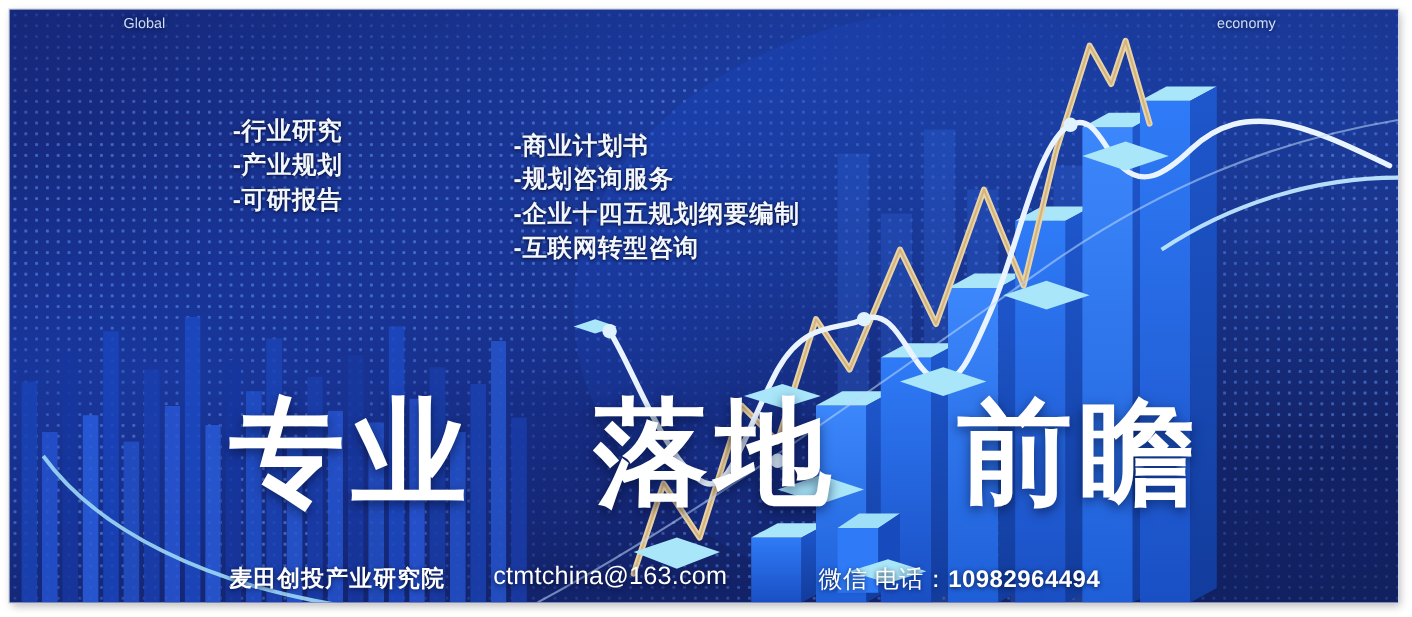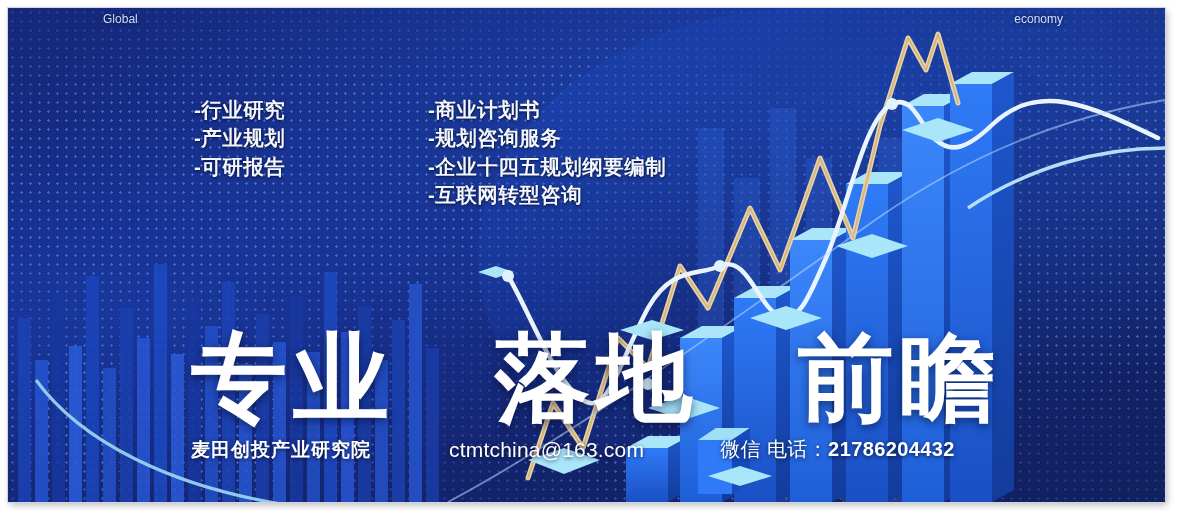--- a/index.html
+++ b/index.html
@@ -61,41 +61,41 @@
     position:absolute;
     color:#f2f6ff;
     font-weight:700;
     font-size:20.5px;
     line-height:28.4px;
     letter-spacing:.5px;
     text-shadow:0 1px 3px rgba(4,12,45,.85),0 0 1px rgba(4,12,45,.9);
     white-space:nowrap;
   }
   #svc-left{left:186px; top:88px;}
-  #svc-right{left:420px; top:88px;}
+  #svc-right{left:420px; top:100px;}
 
   
   #headline{
     position:absolute; left:183px; top:298px;
     font-size:96px; line-height:104px; font-weight:700;
     color:#ffffff; letter-spacing:6px; white-space:nowrap;
     text-shadow:0 3px 10px rgba(2,10,40,.55);
     margin-top:20px;
   }
   #headline .sp{display:inline-block;width:34px;}
 
   
   #footer{
-    position:absolute; left:183px; top:428px;
-    display:flex; align-items:center;
+    position:absolute; left:183px; top:461px;
+    display:flex; align-items:flex-start;
     color:#ffffff; white-space:nowrap;
     text-shadow:0 1px 4px rgba(2,10,40,.8);
   }
   #footer .cn{font-size:19px;font-weight:700;letter-spacing:1px;}
-  #footer .mail{font-size:21px;font-weight:400;letter-spacing:.2px;margin-left:78px;}
+  #footer .mail{font-size:21px;font-weight:400;letter-spacing:.2px;margin-left:40px;}
   #footer .tel{font-size:20px;font-weight:400;letter-spacing:.4px;margin-left:76px;}
   #footer .tel b{font-weight:700;}
 </style>
 </head>
 <body>
 
 <div id="banner">
 
   <div class="dots"></div>
   <div class="dots2"></div>
@@ -264,16 +264,16 @@
     <span>专业</span>
     <span class="sp"></span>
     <span>落地</span>
     <span class="sp"></span>
     <span>前瞻</span>
   </div>
 
   <div id="footer">
     <span class="cn">麦田创投产业研究院</span>
     <span class="mail">ctmtchina@163.com</span>
-    <span class="tel"><span>微信 电话：</span><b>21786204432</b></span>
+    <span class="tel"><span>微信 电话：</span><b>10982964494</b></span>
   </div>
 
 </div>
 
 </body></html>

